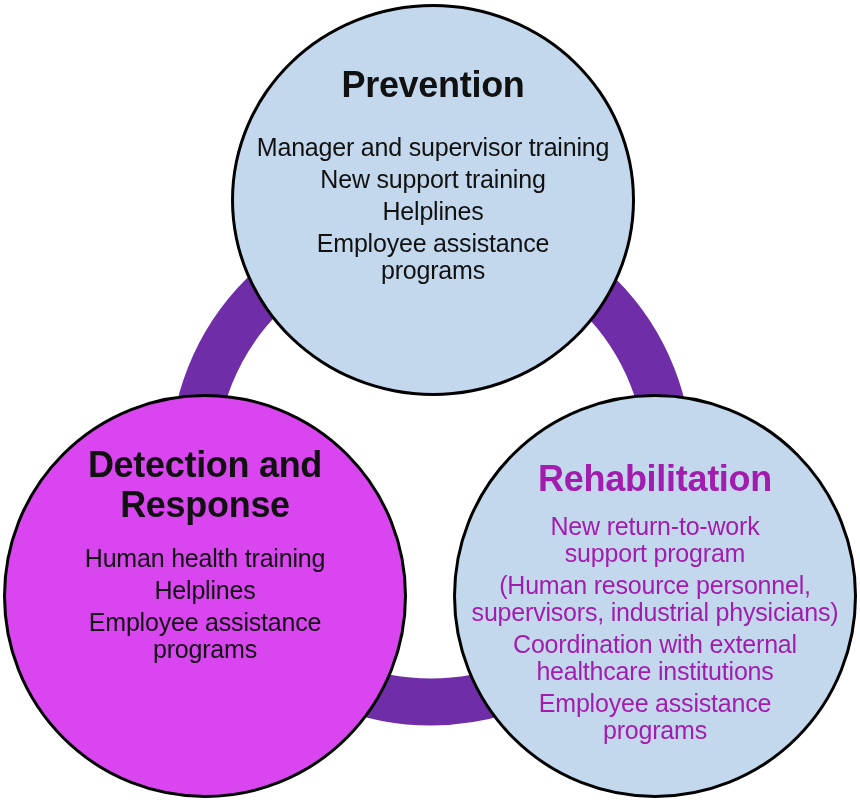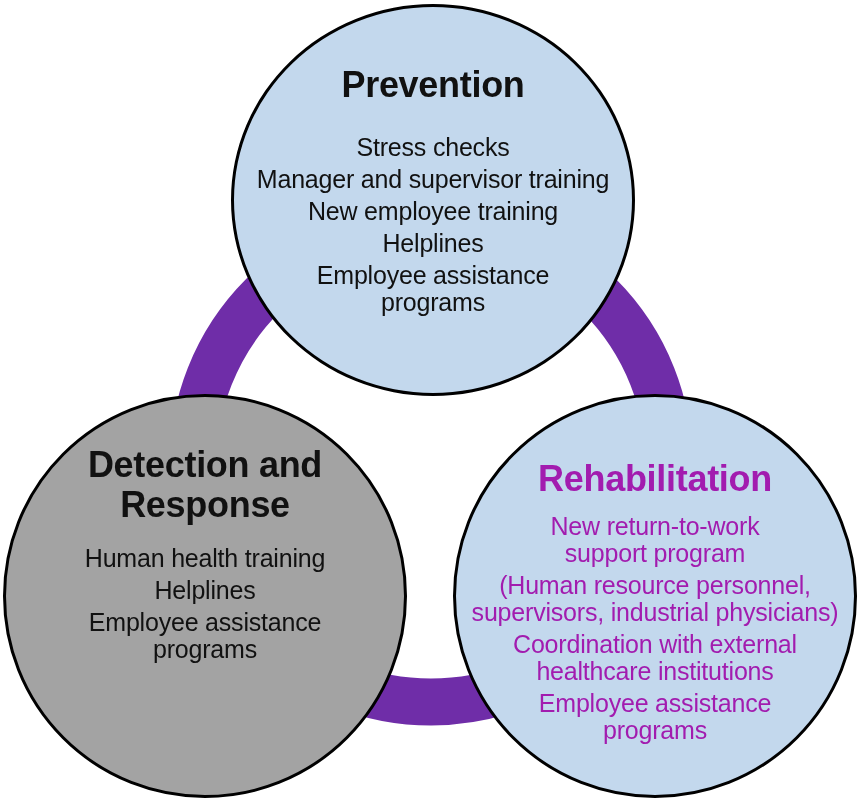--- a/index.html
+++ b/index.html
@@ -63,30 +63,29 @@
 
 <div class="stage">
 
   <svg class="ring" viewBox="0 0 860 800" xmlns="http://www.w3.org/2000/svg" aria-hidden="true">
     <circle cx="431" cy="464" r="238" fill="none" stroke-width="47" stroke="#6f2da8"></circle>
   </svg>
 
   <section class="circle c-top" style="background: rgb(195, 216, 237); border-color: rgb(0, 0, 0); color: rgb(17, 17, 17);">
     <h2 class="title">Prevention</h2>
     <div class="items">
-        <p class="item">Stress checks</p>
         <p class="item">Manager and supervisor training</p>
-        <p class="item">New employee training</p>
+        <p class="item">New support training</p>
         <p class="item">Helplines</p>
         <p class="item">Employee assistance
 programs</p>
       </div>
   </section>
 
-  <section class="circle c-left" style="background: #a3a3a3; border-color: rgb(0, 0, 0); color: rgb(17, 17, 17);">
+  <section class="circle c-left" style="background: #d946ef; border-color: rgb(0, 0, 0); color: rgb(17, 17, 17);">
     <h2 class="title">Detection and
 Response</h2>
     <div class="items">
         <p class="item">Human health training</p>
         <p class="item">Helplines</p>
         <p class="item">Employee assistance
 programs</p>
       </div>
   </section>
 

